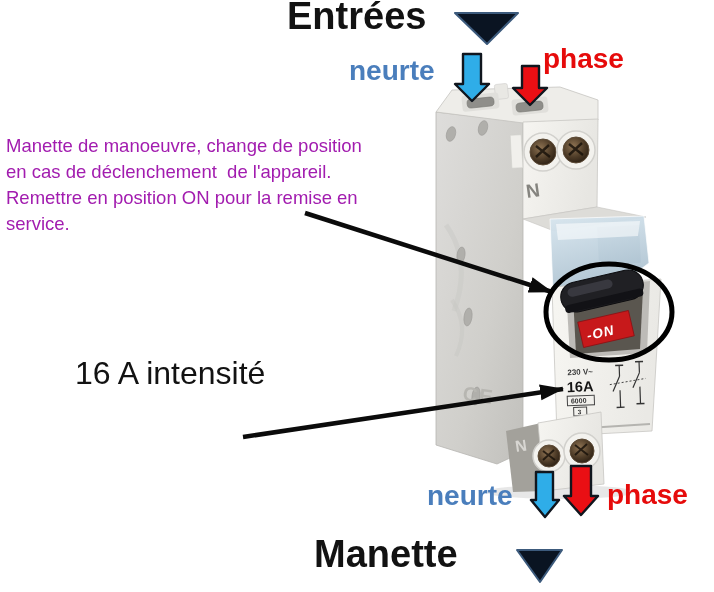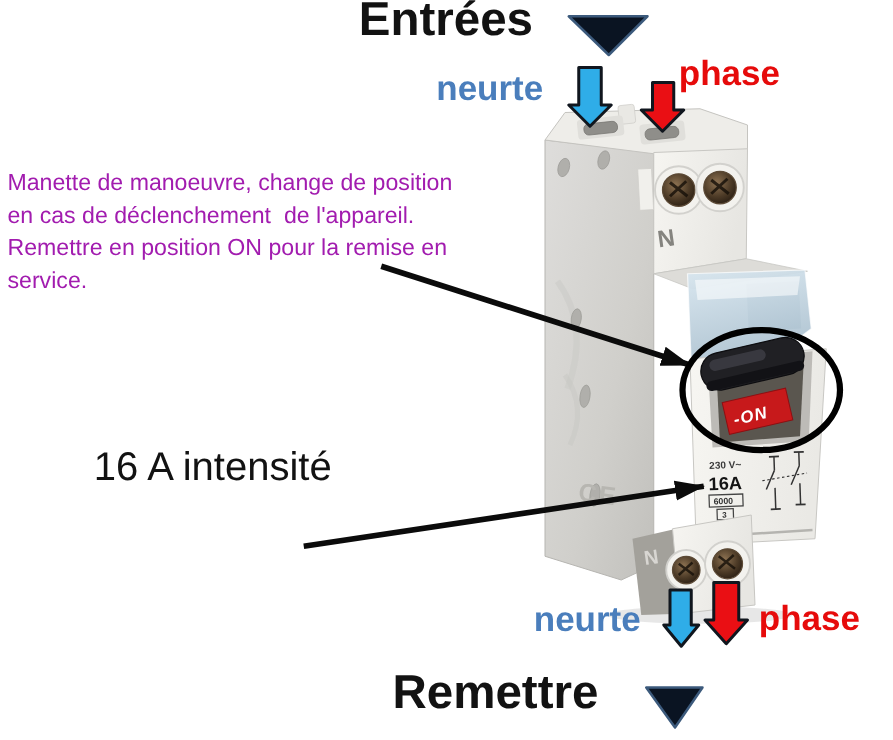--- a/index.html
+++ b/index.html
@@ -179,15 +179,15 @@
 en cas de déclenchement  de l'appareil.
 Remettre en position ON pour la remise en
 service.</div>
 
 <div class="rating-note t" style="white-space:normal;">
   <div>16 A intensité</div>
 </div>
 
 <div class="t neutral-bottom">neurte</div>
 <div class="t phase-bottom">phase</div>
-<div class="t sorties">Remettre</div>
+<div class="t sorties">Manette</div>
 
 </div>
 
 </body></html>

